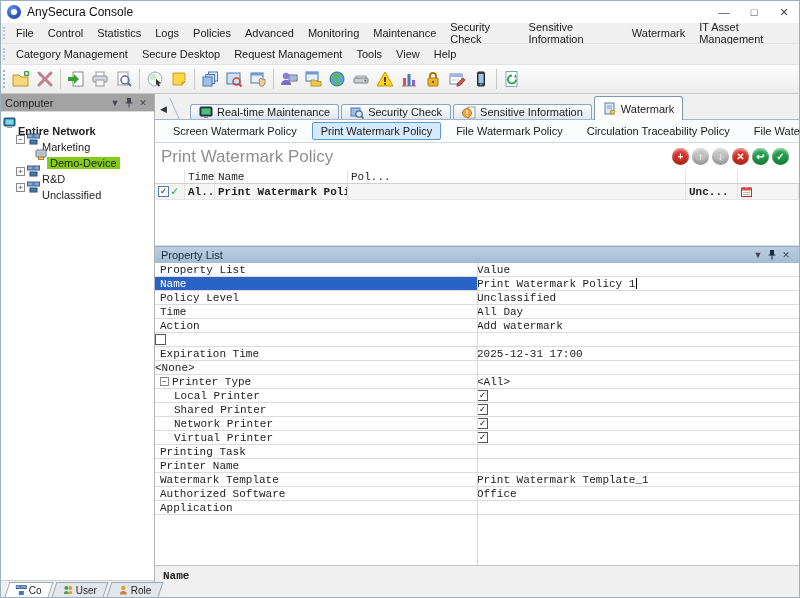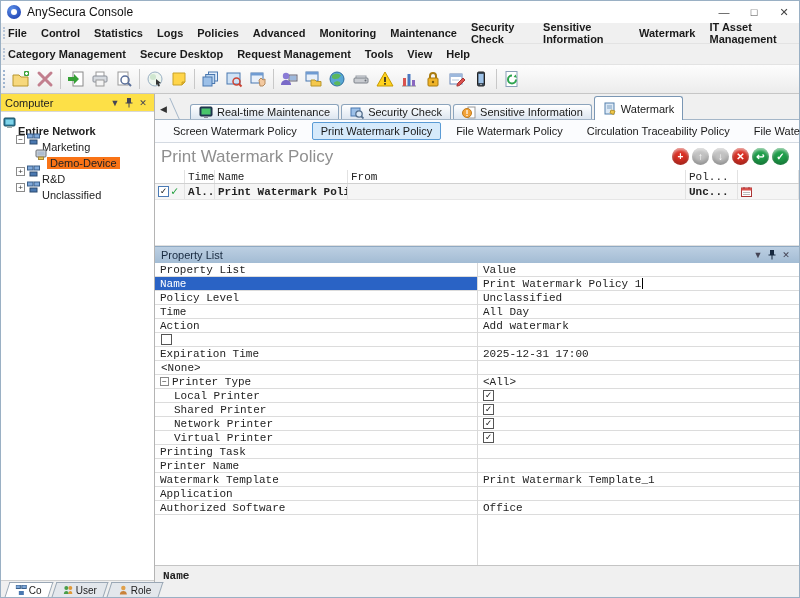--- a/index.html
+++ b/index.html
@@ -9,43 +9,43 @@
 
   
   .titlebar { height:22px; display:flex; align-items:center; padding-left:6px; background:#fff; flex:0 0 auto; }
   .app-icon { width:14px; height:14px; border-radius:50%; background:radial-gradient(circle at 35% 30%, #5b8fe8, #1434a8); margin-right:6px; position:relative; }
   .app-icon::after { content:''; position:absolute; left:4px; top:4px; width:6px; height:6px; border-radius:50%; background:#fff; }
   .title-text { font-size:12px; color:#111; }
   .win-controls { margin-left:auto; display:flex; height:100%; }
   .win-btn { width:30px; display:flex; align-items:center; justify-content:center; color:#444; font-size:11px; cursor:default; }
 
   
-  .menubar { height:21px; background:#f0f0f0; display:flex; align-items:center; border-bottom:1px solid #e3e3e3; flex:0 0 auto; position:relative;font-weight:bold; }
+  .menubar { height:21px; background:#f0f0f0; display:flex; align-items:center; padding-left:8px; border-bottom:1px solid #e3e3e3; flex:0 0 auto; position:relative; }
   .menubar::before { content:''; position:absolute; left:2px; top:4px; bottom:4px; width:3px; border-left:2px dotted #b9c6d8; }
   .menu-item { padding:0 7px; height:100%; display:flex; align-items:center; color:#1a1a1a; }
   .menu-item:first-letter { text-decoration:underline; }
 
   
   .toolbar { height:29px; background:linear-gradient(#fdfdfd,#ececec); border-bottom:1px solid #c6c6c6; display:flex; align-items:center; padding-left:8px; flex:0 0 auto; position:relative; }
   .toolbar::before { content:''; position:absolute; left:2px; top:5px; bottom:5px; width:3px; border-left:2px dotted #9fb5d0; }
   .tb-btn { width:24px; height:24px; display:flex; align-items:center; justify-content:center; border-radius:2px; }
   .tb-sep { width:1px; height:20px; background:#c8c8c8; margin:0 3px; }
 
   
   .body { flex:1 1 auto; display:flex; min-height:0; }
 
   
   .sidebar { width:154px; border-right:1px solid #b4b4b4; display:flex; flex-direction:column; background:#fff; }
-  .panel-head { height:18px; background:#fde047; border-bottom:1px solid #d8d8d8; display:flex; align-items:center; padding:0 4px; color:#222; flex:0 0 auto; }
+  .panel-head { height:18px; background:#a3a3a3; border-bottom:1px solid #d8d8d8; display:flex; align-items:center; padding:0 4px; color:#222; flex:0 0 auto; }
   .panel-head .ph-title { flex:1; }
   .ph-btn { width:14px; display:flex; align-items:center; justify-content:center; color:#445; font-size:9px; }
   .tree { flex:1; padding:3px 2px; overflow:hidden; }
   .tree-row { height:16px; display:flex; align-items:center; white-space:nowrap; }
   .tree-row .lbl { padding:0 3px;margin-top:16px; }
-  .tree-row.selected .lbl { background:#f97316; }
+  .tree-row.selected .lbl { background:#84cc16; }
   .tw { display:inline-block; width:12px; text-align:center; }
   .expbox { display:inline-flex; width:9px; height:9px; border:1px solid #8a8a8a; background:#fff; font-size:8px; line-height:7px; align-items:center; justify-content:center; margin:0 2px 0 1px; color:#333; }
   .bold { font-weight:bold; }
   .side-tabs { height:17px; display:flex; align-items:flex-end; padding-left:6px; background:#f0f0f0; border-top:1px solid #cfcfcf; flex:0 0 auto; }
   .side-tab { height:15px; display:flex; align-items:center; gap:2px; padding:0 8px; border:1px solid #9aa7b5; border-bottom:none; background:#e3e7ec; transform:skewX(-18deg); margin-right:3px; font-size:10px; }
   .side-tab > * { transform:skewX(18deg); }
   .side-tab.active { background:#fff; }
 
   
   .content { flex:1; display:flex; flex-direction:column; min-width:0; }
@@ -80,21 +80,21 @@
   .checkmark { color:#1d9e3a; font-weight:bold; font-size:12px; margin-left:2px; }
 
   
   .prop-head { height:17px; background:linear-gradient(#bccfe2,#a3bcd4); border-top:1px solid #8fa9c2; display:flex; align-items:center; padding:0 6px; color:#17293f; flex:0 0 auto; }
   .prop-head .ph-title { flex:1; }
   .ptable-wrap { flex:1; position:relative; background:#fff; overflow:hidden; font-size:11px; }
   .ptable-wrap::after { content:''; position:absolute; left:322px; top:0; bottom:0; width:1px; background:#d9d9d9; }
   .prow, .phead-row { display:flex; height:14px; border-bottom:1px solid #dcdcdc; align-items:center; }
   .pcell { height:100%; display:flex; align-items:center; overflow:hidden; white-space:nowrap; }
   .plabel { width:322px; padding-left:5px; flex:0 0 auto; }
-  .pvalue { flex:1; padding-left:6px; }
+  .pvalue { flex:1; }
   .prow.sel .plabel { background:#2a63c5; color:#fff; }
   .expander { display:inline-flex; width:9px; height:9px; border:1px solid #888; font-size:8px; line-height:7px; align-items:center; justify-content:center; margin-right:3px; background:#fff; color:#333; }
   .pcb { display:inline-flex; width:11px; height:11px; border:1px solid #555; background:#fff; font-size:10px; line-height:9px; align-items:center; justify-content:center; color:#222; }
   .caret { display:inline-block; width:1px; height:11px; background:#000; margin-left:1px; }
 
   .desc-panel { height:32px; background:#f0f0f0; border-top:1px solid #c4c4c4; padding:4px 8px; flex:0 0 auto; font-weight:bold; }
 
   svg { display:block; }
 </style>
 </head>
@@ -460,21 +460,20 @@
             <span class="cbtn green">↩</span>
             <span class="cbtn green">✓</span>
           </span>
       </div>
 
       <div class="plist mono">
         <div class="lrow lhead">
           <div></div>
           <div>Time</div>
           <div>Name</div>
-          <div>From</div>
           <div>Pol...</div>
           <div></div>
         </div>
         <div class="lrow ldata">
           <div>
               <span class="cb">✓</span>
               <span class="checkmark">✓</span>
             </div>
           <div>Al...</div>
           <div>Print Watermark Policy 1</div>
@@ -625,32 +624,32 @@
             <div class="prow">
               <div class="pcell plabel">
                 <span>Watermark Template</span>
               </div>
               <div class="pcell pvalue">
                 <span>Print Watermark Template_1</span>
               </div>
             </div>
             <div class="prow">
               <div class="pcell plabel">
+                <span>Authorized Software</span>
+              </div>
+              <div class="pcell pvalue">
+                <span>Office</span>
+              </div>
+            </div>
+            <div class="prow">
+              <div class="pcell plabel">
                 <span>Application</span>
               </div>
               <div class="pcell pvalue">
                 <span></span>
-              </div>
-            </div>
-            <div class="prow">
-              <div class="pcell plabel">
-                <span>Authorized Software</span>
-              </div>
-              <div class="pcell pvalue">
-                <span>Office</span>
               </div>
             </div>
           </div>
       </div>
 
       <div class="desc-panel mono">
         <span>Name</span>
       </div>
 
     </div>

